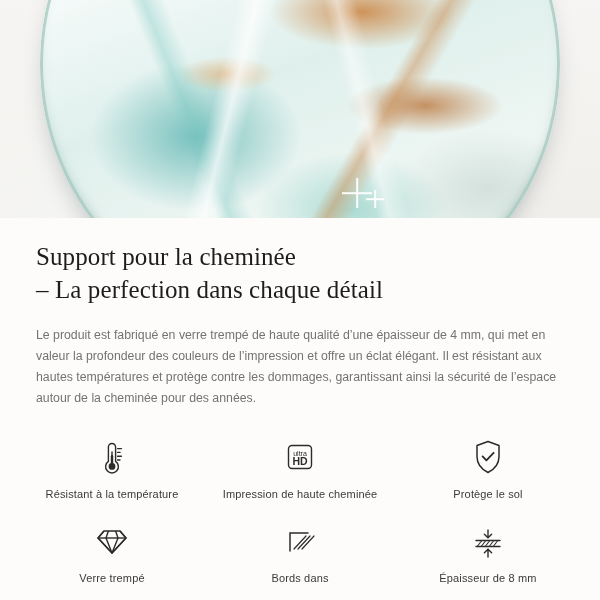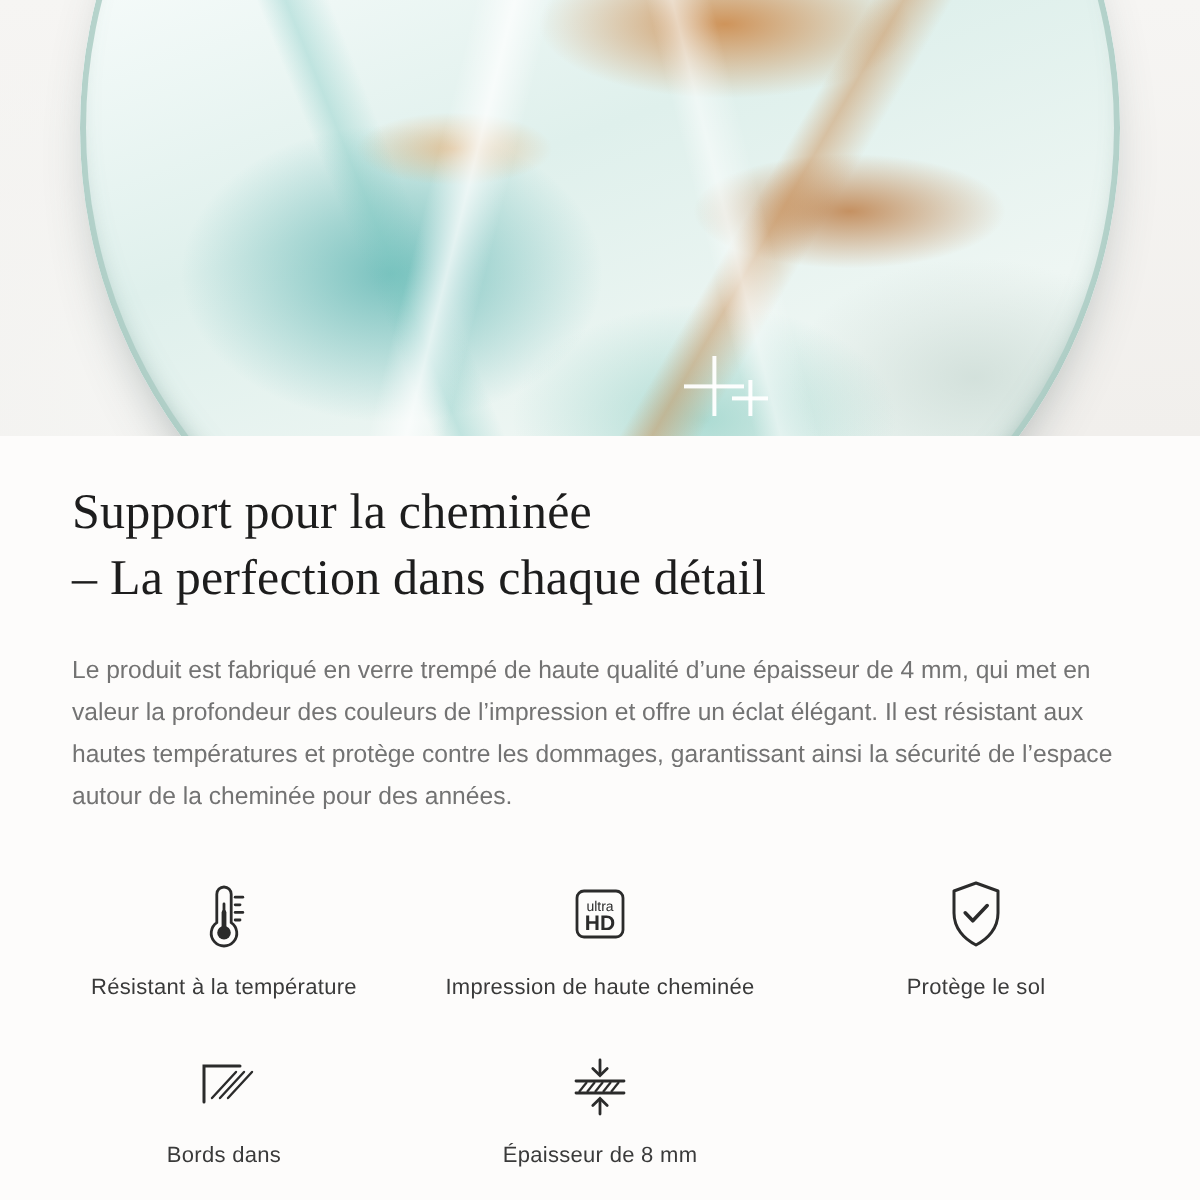--- a/index.html
+++ b/index.html
@@ -235,20 +235,33 @@
     <div class="feature">
       <div class="feature-icon">
         <svg width="40" height="42" viewBox="0 0 40 42">
           <path d="M20 5.5l11 4v11c0 7.6-5 13-11 16-6-3-11-8.4-11-16v-11l11-4z" fill="none" stroke="#2b2b2b" stroke-width="1.5" stroke-linejoin="round"></path>
           <path d="M14.6 20.4l3.8 4 7.2-7.6" fill="none" stroke="#2b2b2b" stroke-width="1.8" stroke-linecap="round" stroke-linejoin="round"></path>
         </svg>
       </div>
       <div class="feature-label">Protège le sol</div>
     </div>
 
+    <div class="feature">
+      <div class="feature-icon">
+        <svg width="44" height="38" viewBox="0 0 44 38">
+          <g fill="none" stroke="#2b2b2b" stroke-width="1.4" stroke-linejoin="round">
+            <path d="M14 9h16l6 7-14 15L8 16l6-7z"></path>
+            <path d="M8 16h28"></path>
+            <path d="M14 9l-6 7 14 15 14-15-6-7"></path>
+            <path d="M18.4 9L16 16l6 15 6-15-2.4-7"></path>
+          </g>
+        </svg>
+      </div>
+      <div class="feature-label">Verre trempé</div>
+    </div>
 
     <div class="feature">
       <div class="feature-icon">
         <svg width="40" height="40" viewBox="0 0 40 40">
           <path d="M10 30V12h18" fill="none" stroke="#2b2b2b" stroke-width="1.5" stroke-linecap="round"></path>
           <g stroke="#2b2b2b" stroke-width="1.2" stroke-linecap="round">
             <line x1="14" y1="28" x2="26" y2="15"></line>
             <line x1="18" y1="28" x2="30" y2="15"></line>
             <line x1="22" y1="28" x2="34" y2="15"></line>
           </g>

